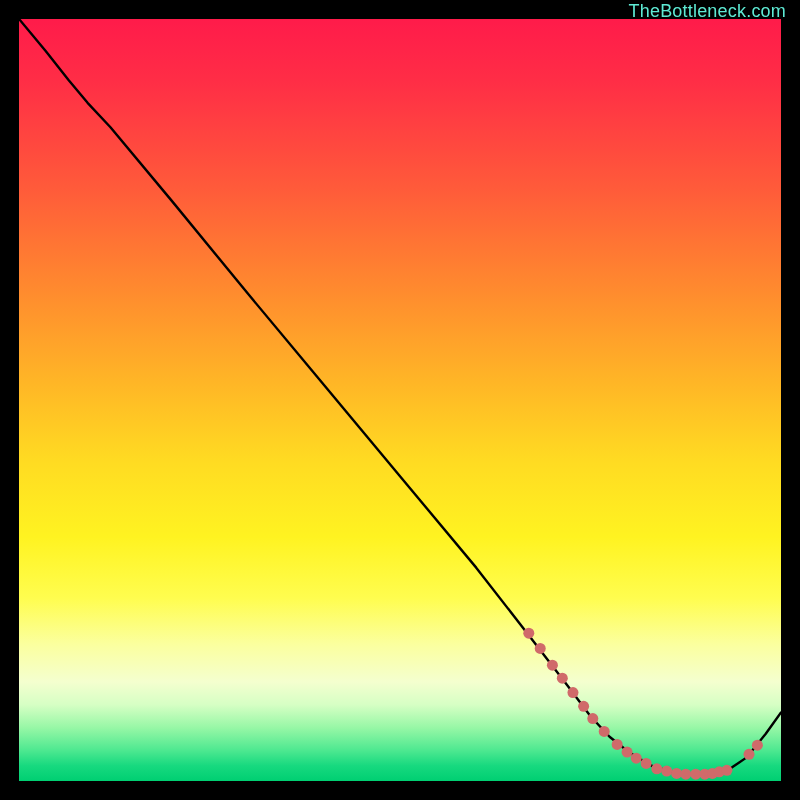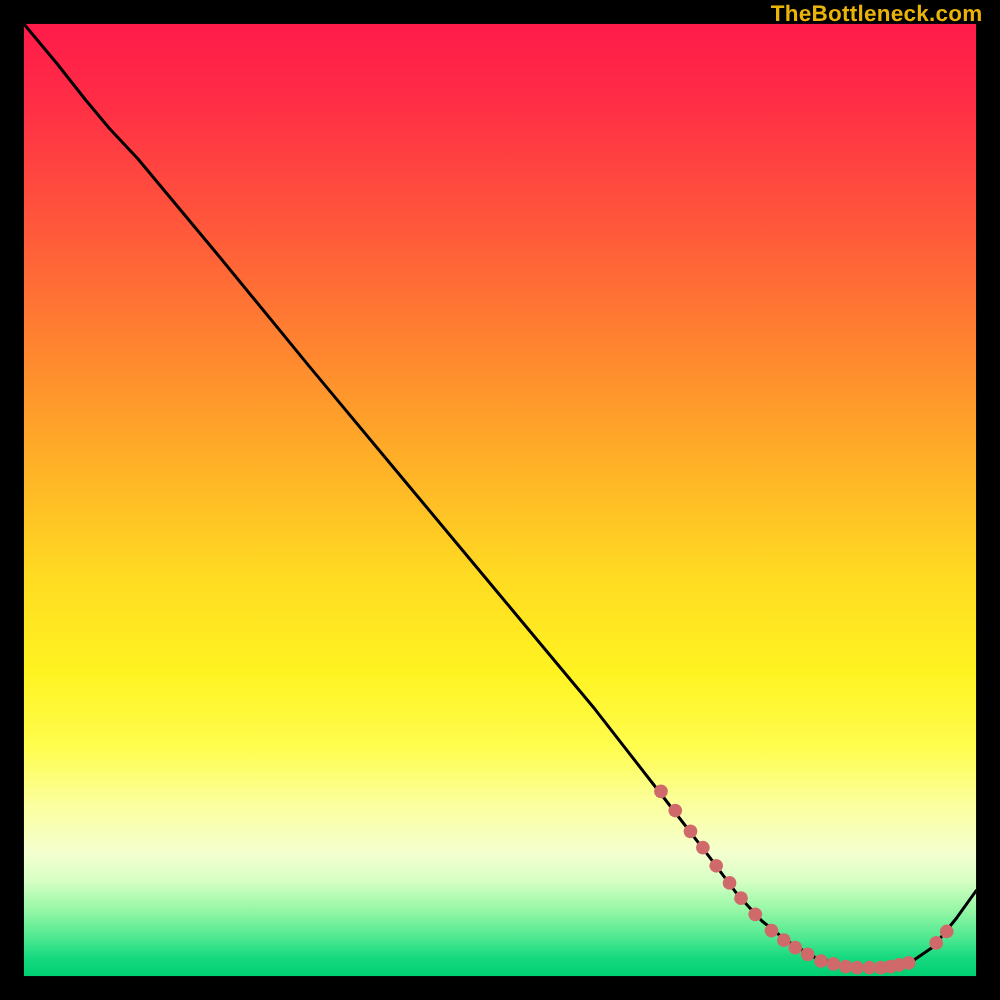--- a/index.html
+++ b/index.html
@@ -51,25 +51,24 @@
   .curve-svg, .dots-svg {
     position: absolute;
     inset: 0;
     width: 762px;
     height: 762px;
   }
   .watermark {
     position: absolute;
     top: 1px;
     right: 14px;
-    color: #eab308;
+    color: #5eead4;
     font-size: 18px;
     letter-spacing: 0.2px;
     user-select: none;
-    font-weight: bold;
   }
 </style>
 </head>
 <body>
 
 <div class="stage">
   <div class="plot">
     <div class="gradient"></div>
     <svg class="curve-svg" viewBox="0 0 762 762" preserveAspectRatio="none">
       <path id="curve-path" fill="none" stroke="#000000" stroke-width="2.4" stroke-linejoin="round" stroke-linecap="round" d="M0.00 0.00 L26.67 32.00 L49.53 60.96 L68.58 83.82 L91.44 108.20 L152.40 181.36 L228.60 274.32 L304.80 365.76 L381.00 457.20 L457.20 548.64 L510.54 617.22 L548.64 666.75 L571.50 697.23 L590.55 717.80 L609.60 733.04 L632.46 746.76 L655.32 753.62 L678.18 755.14 L693.42 754.38 L708.66 751.33 L727.71 738.38 L746.76 714.76 L762.00 693.42"></path>

